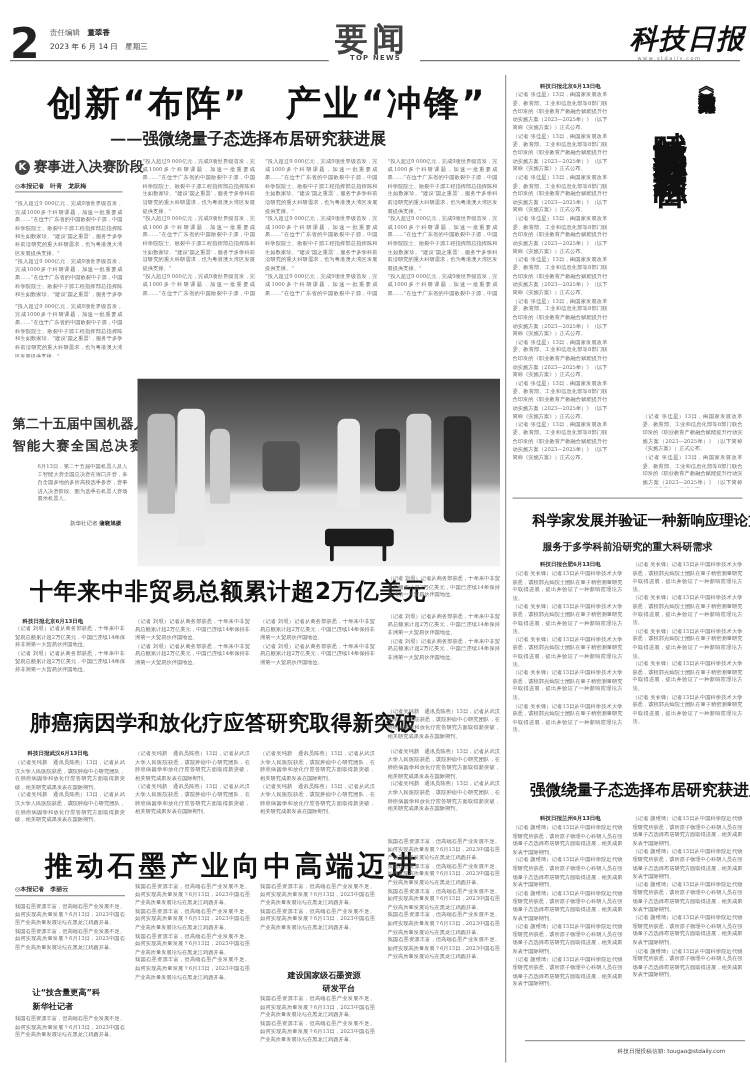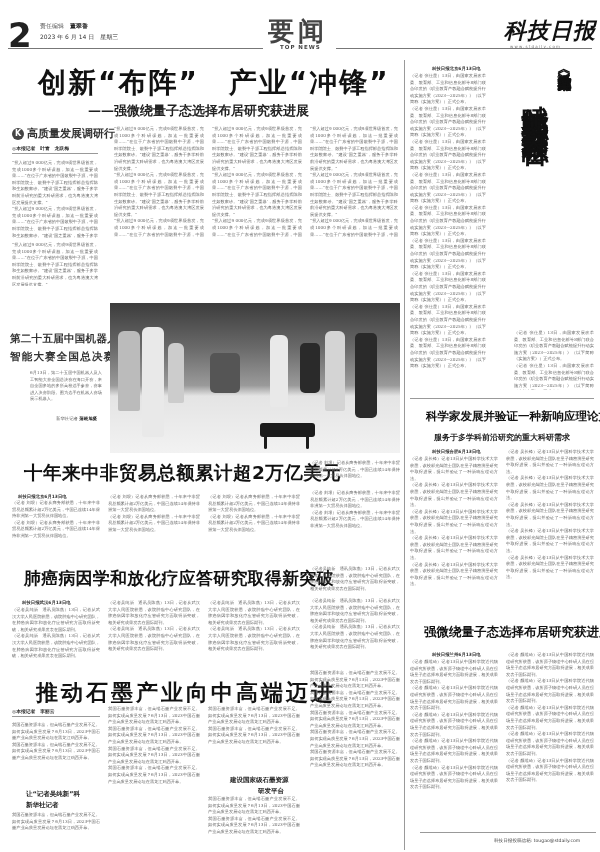--- a/index.html
+++ b/index.html
@@ -55,21 +55,21 @@
 <div class="abs rule" style="left:8px;top:48px;width:255px;"></div>
 <div class="abs rule" style="left:336px;top:48px;width:256px;"></div>
 
 <div class="colrule" style="left:404px;top:60px;height:790px;background:#999;"></div>
 
 <div class="abs h-big" style="left:38px;top:64px;font-size:28px;letter-spacing:2px;">创新“布阵”　产业“冲锋”</div>
 <div class="abs serif" style="left:88px;top:102px;font-size:13px;font-weight:bold;color:#222;">——强微绕量子态选择布居研究获进展</div>
 
 <div class="abs kicker-box">
   <span class="kicker-k sans">K</span>
-  <span class="kicker-t sans">高质量发展调研行</span>
+  <span class="kicker-t sans">赛事进入决赛阶段</span>
 </div>
 <div class="abs" style="left:12px;top:145px;width:86px;font-size:4.8px;color:#333;font-weight:bold;">◎本报记者　叶青　龙跃梅</div>
 <div class="abs rule" style="left:12px;top:153px;width:86px;background:#999;"></div>
 
 <div class="txt" style="left:12px;top:160px;width:86px;height:78px;">
   <p>“投入超过9 000亿元，完成9项世界级首发，完成1000多个科研课题，加速一批重要成果……”在位于广东省的中国散裂中子源，中国科学院院士、散裂中子源工程指挥部总指挥陈和生如数家珍。“建设‘国之重器’，服务于多学科前沿研究的重大科研需求，也为粤港澳大湾区发展提供支撑。”</p>
     <p>“投入超过9 000亿元，完成9项世界级首发，完成1000多个科研课题，加速一批重要成果……”在位于广东省的中国散裂中子源，中国科学院院士、散裂中子源工程指挥部总指挥陈和生如数家珍。“建设‘国之重器’，服务于多学科前沿研究的重大科研需求，也为粤港澳大湾区发展提供支撑。”</p>
 </div>
 <div class="txt" style="left:114px;top:126px;width:90px;height:112px;">
   <p>“投入超过9 000亿元，完成9项世界级首发，完成1000多个科研课题，加速一批重要成果……”在位于广东省的中国散裂中子源，中国科学院院士、散裂中子源工程指挥部总指挥陈和生如数家珍。“建设‘国之重器’，服务于多学科前沿研究的重大科研需求，也为粤港澳大湾区发展提供支撑。”</p>
@@ -159,21 +159,21 @@
 </div>
 
 <div class="abs h-big" style="left:36px;top:678px;font-size:22px;letter-spacing:3px;">推动石墨产业向中高端迈进</div>
 <div class="abs" style="left:12px;top:708px;font-size:4.8px;font-weight:bold;color:#333;">◎本报记者　李丽云</div>
 <div class="abs rule" style="left:12px;top:716px;width:88px;background:#999;"></div>
 <div class="txt" style="left:12px;top:722px;width:88px;height:60px;">
   <p>我国石墨资源丰富，但高端石墨产业发展不足。如何实现高质量发展？6月13日，2023中国石墨产业高质量发展论坛在黑龙江鸡西开幕。</p>
     <p>我国石墨资源丰富，但高端石墨产业发展不足。如何实现高质量发展？6月13日，2023中国石墨产业高质量发展论坛在黑龙江鸡西开幕。</p>
 </div>
 <div class="abs sans" style="left:26px;top:790px;font-size:6.5px;font-weight:bold;color:#222;">
-  <div>让“记者吴纯新”科</div>
+  <div>让“技含量更高”科</div>
   <div style="margin-top:2px;">新华社记者</div>
 </div>
 <div class="txt" style="left:12px;top:812px;width:88px;height:38px;">
   <p>我国石墨资源丰富，但高端石墨产业发展不足。如何实现高质量发展？6月13日，2023中国石墨产业高质量发展论坛在黑龙江鸡西开幕。</p>
 </div>
 <div class="txt" style="left:108px;top:706px;width:92px;height:144px;">
   <p>我国石墨资源丰富，但高端石墨产业发展不足。如何实现高质量发展？6月13日，2023中国石墨产业高质量发展论坛在黑龙江鸡西开幕。</p>
     <p>我国石墨资源丰富，但高端石墨产业发展不足。如何实现高质量发展？6月13日，2023中国石墨产业高质量发展论坛在黑龙江鸡西开幕。</p>
     <p>我国石墨资源丰富，但高端石墨产业发展不足。如何实现高质量发展？6月13日，2023中国石墨产业高质量发展论坛在黑龙江鸡西开幕。</p>
     <p>我国石墨资源丰富，但高端石墨产业发展不足。如何实现高质量发展？6月13日，2023中国石墨产业高质量发展论坛在黑龙江鸡西开幕。</p>

